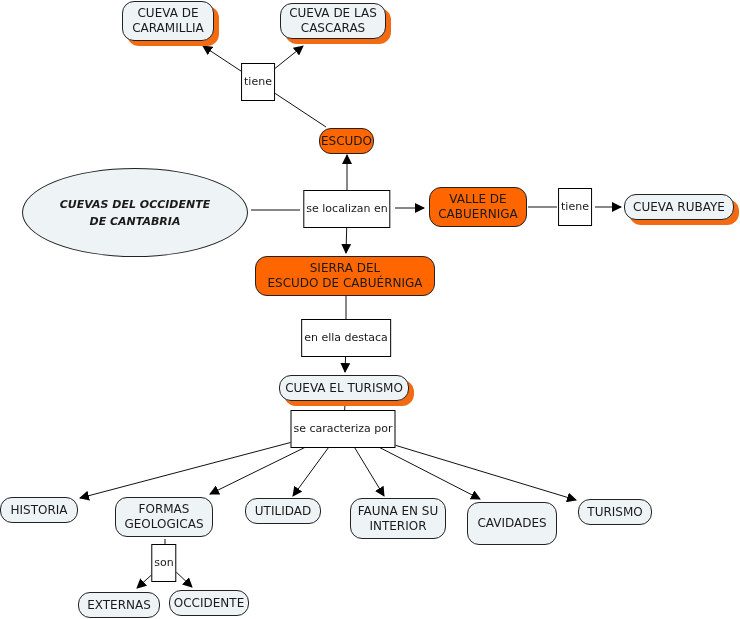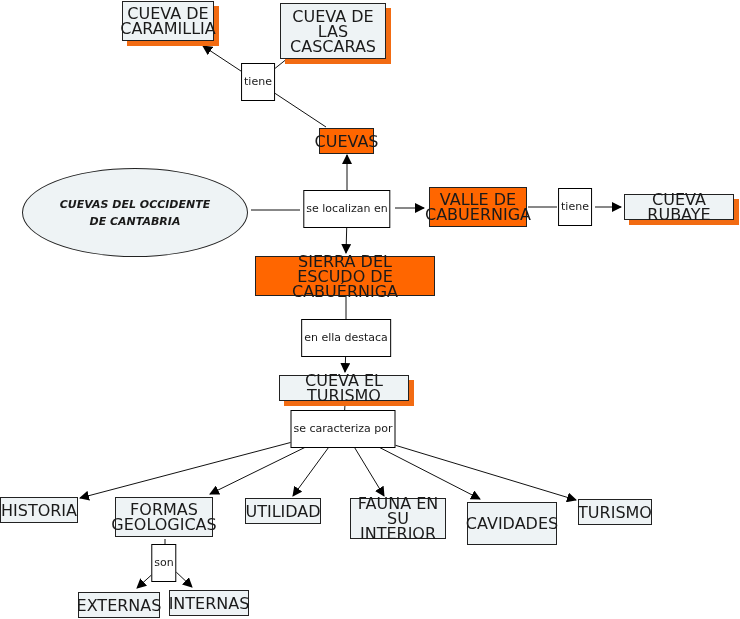--- a/index.html
+++ b/index.html
@@ -1,21 +1,21 @@
 <!DOCTYPE html>
 <html><head>
   <meta charset="utf-8">
   <style>
     html, body { margin: 0; padding: 0; background: #ffffff; }
     body { width: 740px; height: 619px; position: relative; overflow: hidden;
            font-family: "DejaVu Sans", sans-serif; color: #1a1a1a; }
     #links { position: absolute; left: 0; top: 0; width: 740px; height: 619px; }
     .node { position: absolute; box-sizing: border-box; border: 1px solid #222;
-            border-radius: 0; display: flex; align-items: center; justify-content: center;
-            text-align: center; font-size: 16px; line-height: 15px; white-space: pre-line; }
+            border-radius: 12px; display: flex; align-items: center; justify-content: center;
+            text-align: center; font-size: 12px; line-height: 15px; white-space: pre-line; }
     .light { background: #eef3f5; }
     .light.shadow { box-shadow: 5px 5px 0 #f26b12; }
     .orange { background: #ff6600; }
     .root { border-radius: 50%; background: #eef3f5; font-style: italic; font-weight: bold;
             font-size: 11px; line-height: 17px; }
     .label { position: absolute; background: #fff; border: 1px solid #000; font-size: 11px;
              line-height: 12px; padding: 12px 2px; white-space: nowrap; transform: translate(-50%, -50%); }
   </style>
 </head>
 <body>
@@ -55,39 +55,39 @@
     <line x1="157" y1="570" x2="137" y2="588" marker-end="url(#arr)"></line>
     <line x1="174" y1="570" x2="192" y2="587" marker-end="url(#arr)"></line>
   </g>
 </svg>
 
 <div class="node root" style="left:22px;top:168px;width:226px;height:89px;">CUEVAS DEL OCCIDENTE
 DE CANTABRIA</div>
 
 <div class="node light shadow" style="left:122px;top:1px;width:92px;height:40px;">CUEVA DE
 CARAMILLIA</div>
-<div class="node light shadow" style="left:280px;top:3px;width:106px;height:56px;">CUEVA DE LAS
+<div class="node light shadow" style="left:280px;top:3px;width:106px;height:36px;">CUEVA DE LAS
 CASCARAS</div>
-<div class="node orange" style="left:319px;top:128px;width:55px;height:26px;">CUEVAS</div>
+<div class="node orange" style="left:319px;top:128px;width:55px;height:26px;">ESCUDO</div>
 <div class="node orange" style="left:429px;top:187px;width:98px;height:40px;">VALLE DE
 CABUERNIGA</div>
 <div class="node light shadow" style="left:624px;top:194px;width:110px;height:26px;">CUEVA RUBAYE</div>
 <div class="node orange" style="left:255px;top:256px;width:180px;height:40px;">SIERRA DEL
 ESCUDO DE CABUÉRNIGA</div>
 <div class="node light shadow" style="left:279px;top:375px;width:130px;height:26px;">CUEVA EL TURISMO</div>
 
 <div class="node light" style="left:0px;top:497px;width:78px;height:26px;">HISTORIA</div>
 <div class="node light" style="left:115px;top:497px;width:98px;height:40px;">FORMAS
 GEOLOGICAS</div>
 <div class="node light" style="left:245px;top:498px;width:76px;height:26px;">UTILIDAD</div>
 <div class="node light" style="left:350px;top:498px;width:96px;height:41px;">FAUNA EN SU
 INTERIOR</div>
 <div class="node light" style="left:467px;top:502px;width:90px;height:43px;">CAVIDADES</div>
 <div class="node light" style="left:578px;top:499px;width:74px;height:26px;">TURISMO</div>
 <div class="node light" style="left:78px;top:592px;width:82px;height:26px;">EXTERNAS</div>
-<div class="node light" style="left:169px;top:590px;width:80px;height:26px;">INTERNAS</div>
+<div class="node light" style="left:169px;top:590px;width:80px;height:26px;">OCCIDENTE</div>
 
 <div class="label" style="left:258px;top:82px;">tiene</div>
 <div class="label" style="left:347px;top:209px;">se localizan en</div>
 <div class="label" style="left:575px;top:207px;">tiene</div>
 <div class="label" style="left:346px;top:338px;">en ella destaca</div>
 <div class="label" style="left:343px;top:429px;">se caracteriza por</div>
 <div class="label" style="left:164px;top:563px;">son</div>
 
 </body></html>

